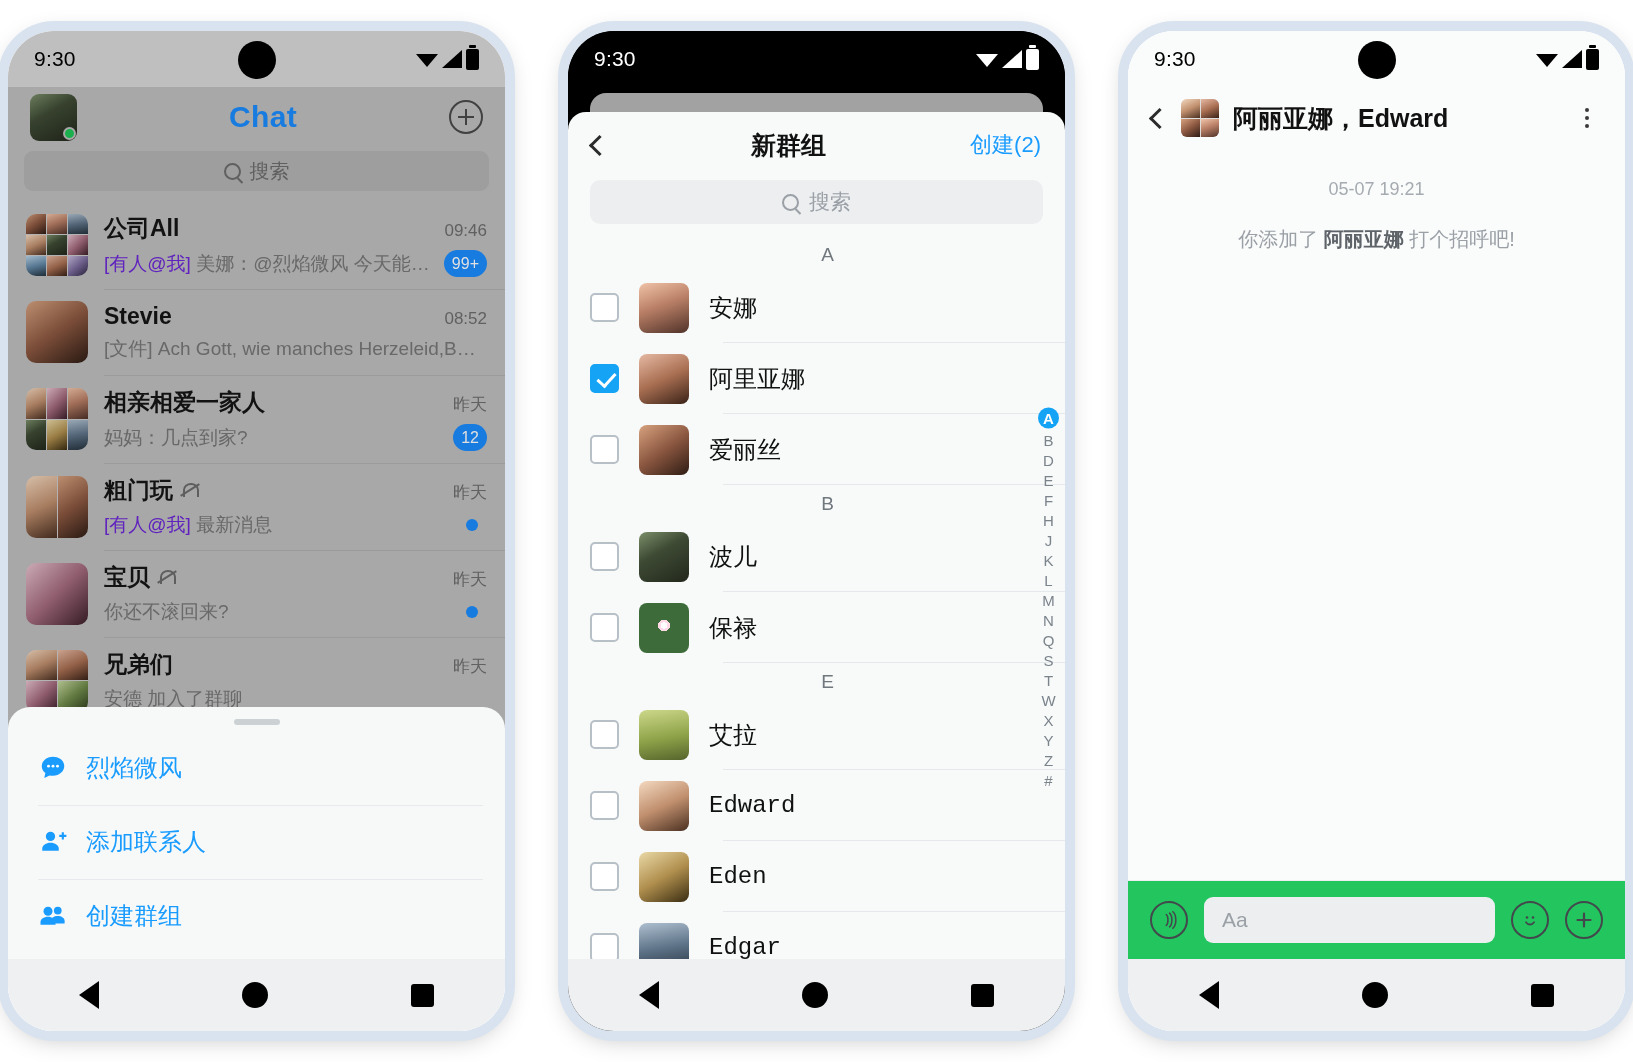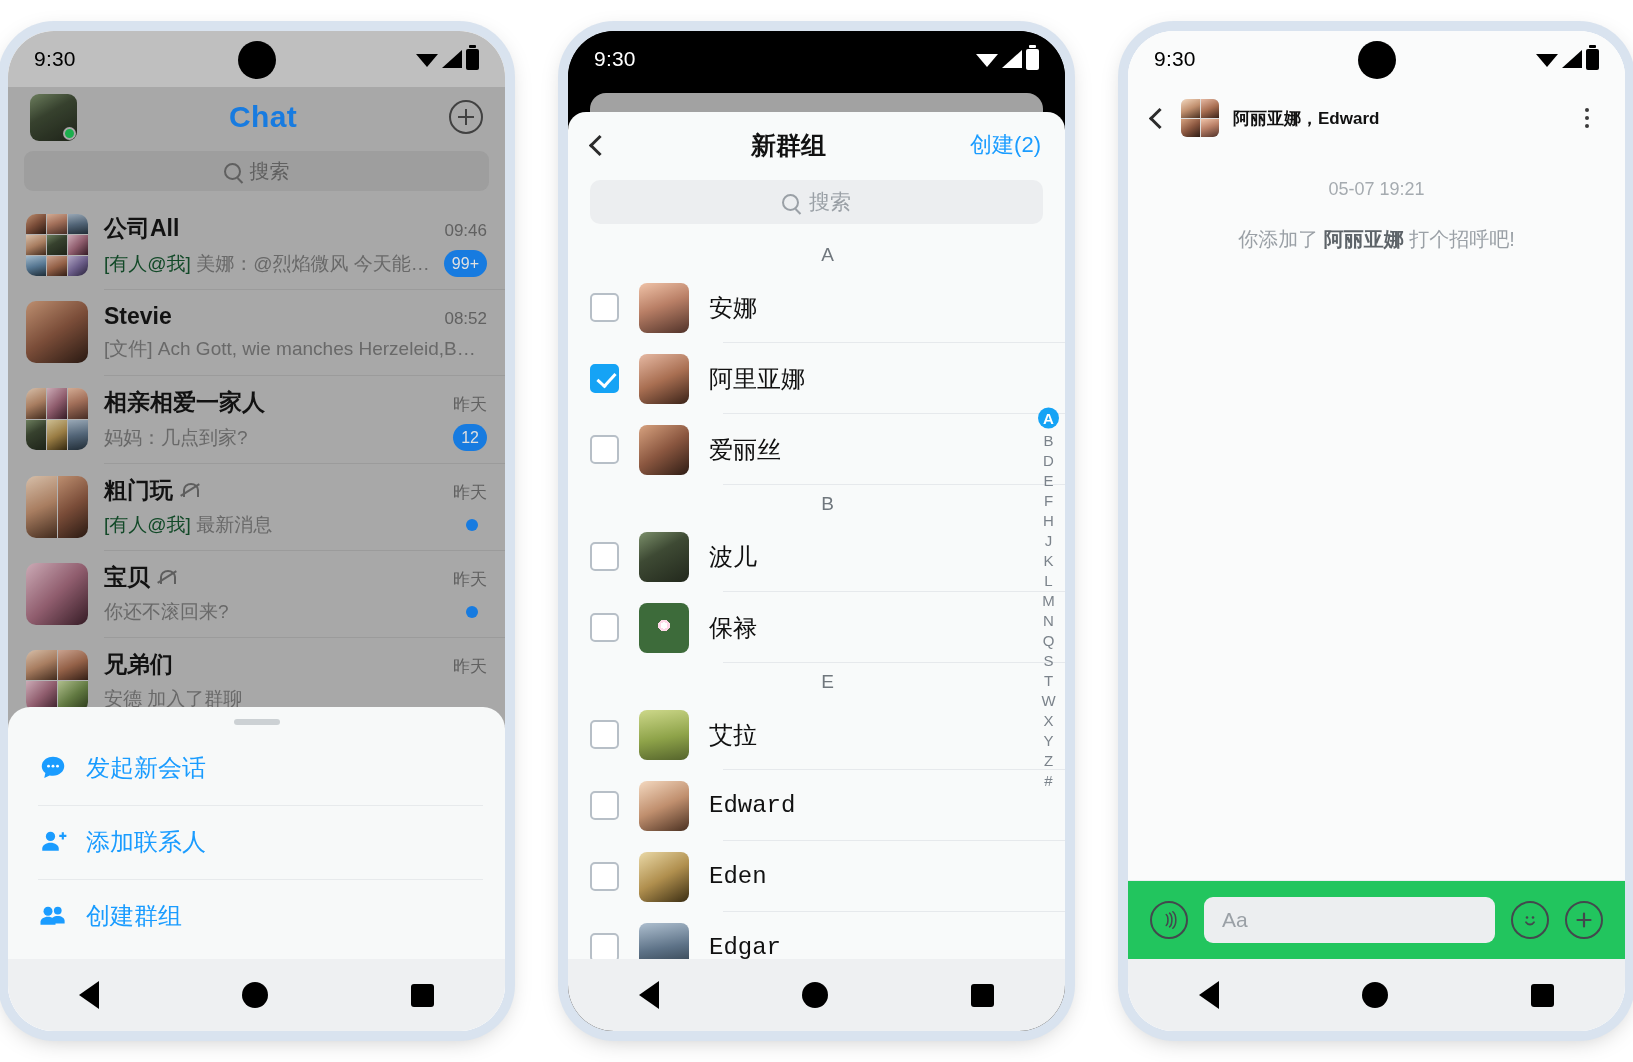--- a/index.html
+++ b/index.html
@@ -272,21 +272,21 @@
   .chat-time { font-size: 17px; color: #6e6e6e; flex: 0 0 auto; margin-left: 10px;}
   .chat-bottom {
     display: flex; align-items: center; justify-content: space-between;
     margin-top: 6px; gap: 10px;
   }
   .chat-msg {
     font-size: 19px; color: #777;
     white-space: nowrap; overflow: hidden; text-overflow: ellipsis;
     min-width: 0;
   }
-  .mention { color: #14532d; }
+  .mention { color: #6d28d9; }
   .badge {
     flex: 0 0 auto;
     min-width: 30px; height: 27px;
     border-radius: 14px;
     background: #1a8cff;
     color: #fff;
     font-size: 16px;
     display: flex; align-items: center; justify-content: center;
     padding: 0 8px;
   }
@@ -464,21 +464,21 @@
   #phone3 .statusbar { background: #fafbfb; color: #000; }
   .p3-header {
     height: 62px;
     display: flex;
     align-items: center;
     gap: 14px;
     padding: 0 24px;
     flex: 0 0 62px;
     background: #fafbfb;
   }
-  .p3-title { font-size: 17px; font-weight: 700; color: #111; flex: 1 1 auto; }
+  .p3-title { font-size: 25px; font-weight: 700; color: #111; flex: 1 1 auto; }
   .kebab {
     width: 28px; height: 28px;
     display: flex; flex-direction: column;
     align-items: center; justify-content: center;
     gap: 4px;
     flex: 0 0 28px;
   }
   .kebab i { width: 4px; height: 4px; border-radius: 50%; background: #3a3a3a; display:block;}
   .p3-body {
     flex: 1 1 auto;
@@ -714,21 +714,21 @@
 
           <div class="sheet-item">
             <span class="si-icon">
               <svg viewBox="0 0 24 24" width="30" height="30">
                 <path fill="#1a9cff" d="M12 3C6.9 3 3 6.4 3 10.5c0 2.2 1.1 4.2 2.9 5.5L5 20l4.3-2.1c.9.2 1.8.3 2.7.3 5.1 0 9-3.4 9-7.7S17.1 3 12 3z"></path>
                 <circle cx="8.4" cy="10.5" r="1.15" fill="#fff"></circle>
                 <circle cx="12" cy="10.5" r="1.15" fill="#fff"></circle>
                 <circle cx="15.6" cy="10.5" r="1.15" fill="#fff"></circle>
               </svg>
             </span>
-            <span>发起新会话</span>
+            <span>烈焰微风</span>
           </div>
 
           <div class="sheet-item">
             <span class="si-icon">
               <svg viewBox="0 0 24 24" width="30" height="30">
                 <circle cx="10" cy="7.5" r="3.7" fill="#1a9cff"></circle>
                 <path fill="#1a9cff" d="M10 12.6c-3.6 0-6.6 2-6.6 4.5V19h13.2v-1.9c0-2.5-3-4.5-6.6-4.5z"></path>
                 <path fill="#1a9cff" d="M19 4.2h1.7v2h2v1.7h-2v2H19v-2h-2V6.2h2z"></path>
               </svg>
             </span>

